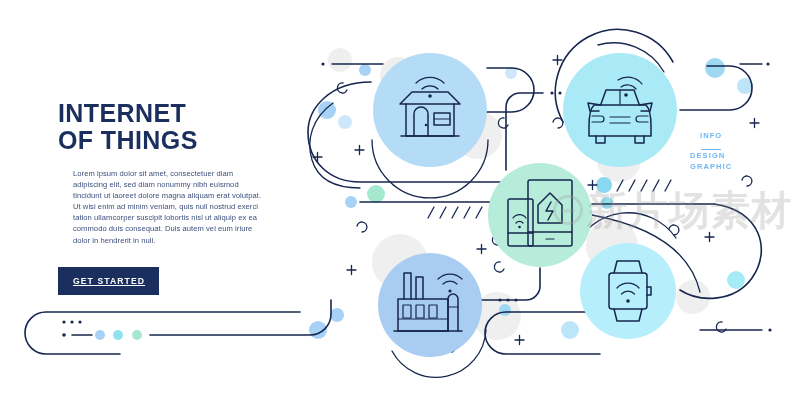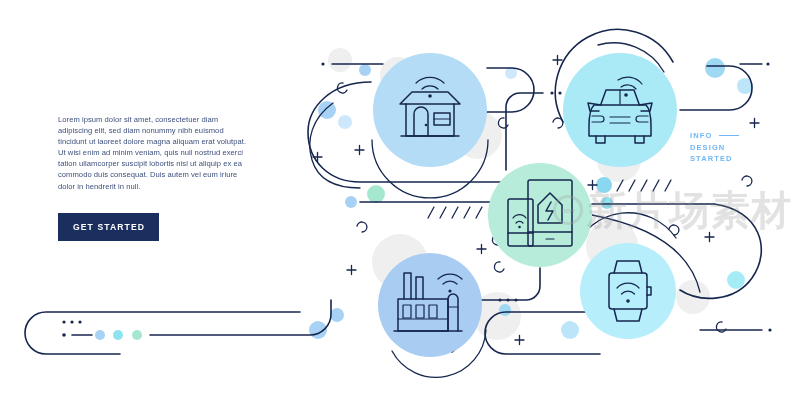--- a/index.html
+++ b/index.html
@@ -25,41 +25,43 @@
     font-family:"Liberation Sans", sans-serif;
     white-space:pre-line;
   }
   .body-copy {
     margin-top:14px;
     font-size:7.6px;
     line-height:11.1px;
     color:#3d4f7c;
     width:196px;
     letter-spacing:0.05px;
+    margin-left:15px;
   }
   .cta {
     margin-top:21px;
     display:inline-block;
     background:#1b2f5e;
     color:#ffffff;
     font-size:8.6px;
     font-weight:bold;
     letter-spacing:1.1px;
     padding:9px 14px 9px 15px;
     border:none;
     cursor:pointer;
+    text-decoration:underline;
   }
 
   
   .info-label {
     position:absolute; left:690px; top:130px;
     font-size:7.5px; font-weight:bold; letter-spacing:1.1px;
     line-height:11.5px; color:#6fb7f5;
   }
-  .info-label .row1 { display:flex; align-items:center; gap:7px; }
+  .info-label .row1 { display:flex; align-items:center; gap:7px;flex-direction:column; }
   .info-label .rule { display:block; width:20px; height:1px; background:#6fb7f5; }
 
   
   #art { position:absolute; left:0; top:0; width:800px; height:400px; }
 
   
   .watermark {
     position:absolute; left:553px; top:186px;
     width:250px; height:48px;
     pointer-events:none;
@@ -330,31 +332,33 @@
         <path class="ico" d="M19 -4 h4 v8 h-4"></path>
 
         <path class="ico-t" d="M-11 -3 a15 15 0 0 1 22 0"></path>
         <path class="ico-t" d="M-6.5 3 a9 9 0 0 1 13 0"></path>
         <circle cx="0" cy="10" r="1.8" fill="#16264e" stroke="none"></circle>
       </g>
     </g>
   </svg>
 
   <div class="left-panel">
+    <h1 class="title">INTERNET
+OF THINGS</h1>
     <p class="body-copy">Lorem ipsum dolor sit amet, consectetuer diam adipiscing elit, sed diam nonummy nibh euismod tincidunt ut laoreet dolore magna aliquam erat volutpat. Ut wisi enim ad minim veniam, quis null nostrud exerci tation ullamcorper suscipit lobortis nisl ut aliquip ex ea commodo duis consequat. Duis autem vel eum iriure dolor in hendrerit in null.</p>
     <button class="cta">GET STARTED</button>
   </div>
 
   <div class="info-label">
     <span class="row1">
       <span>INFO</span>
       <i class="rule"></i>
     </span>
     <div>DESIGN</div>
-    <div>STARTED</div>
+    <div>GRAPHIC</div>
   </div>
 
   <div class="watermark">
     <span class="wm-logo">new</span>
     <span class="wm-text">新片场素材</span>
   </div>
 
 </div>
 
 </body></html>

